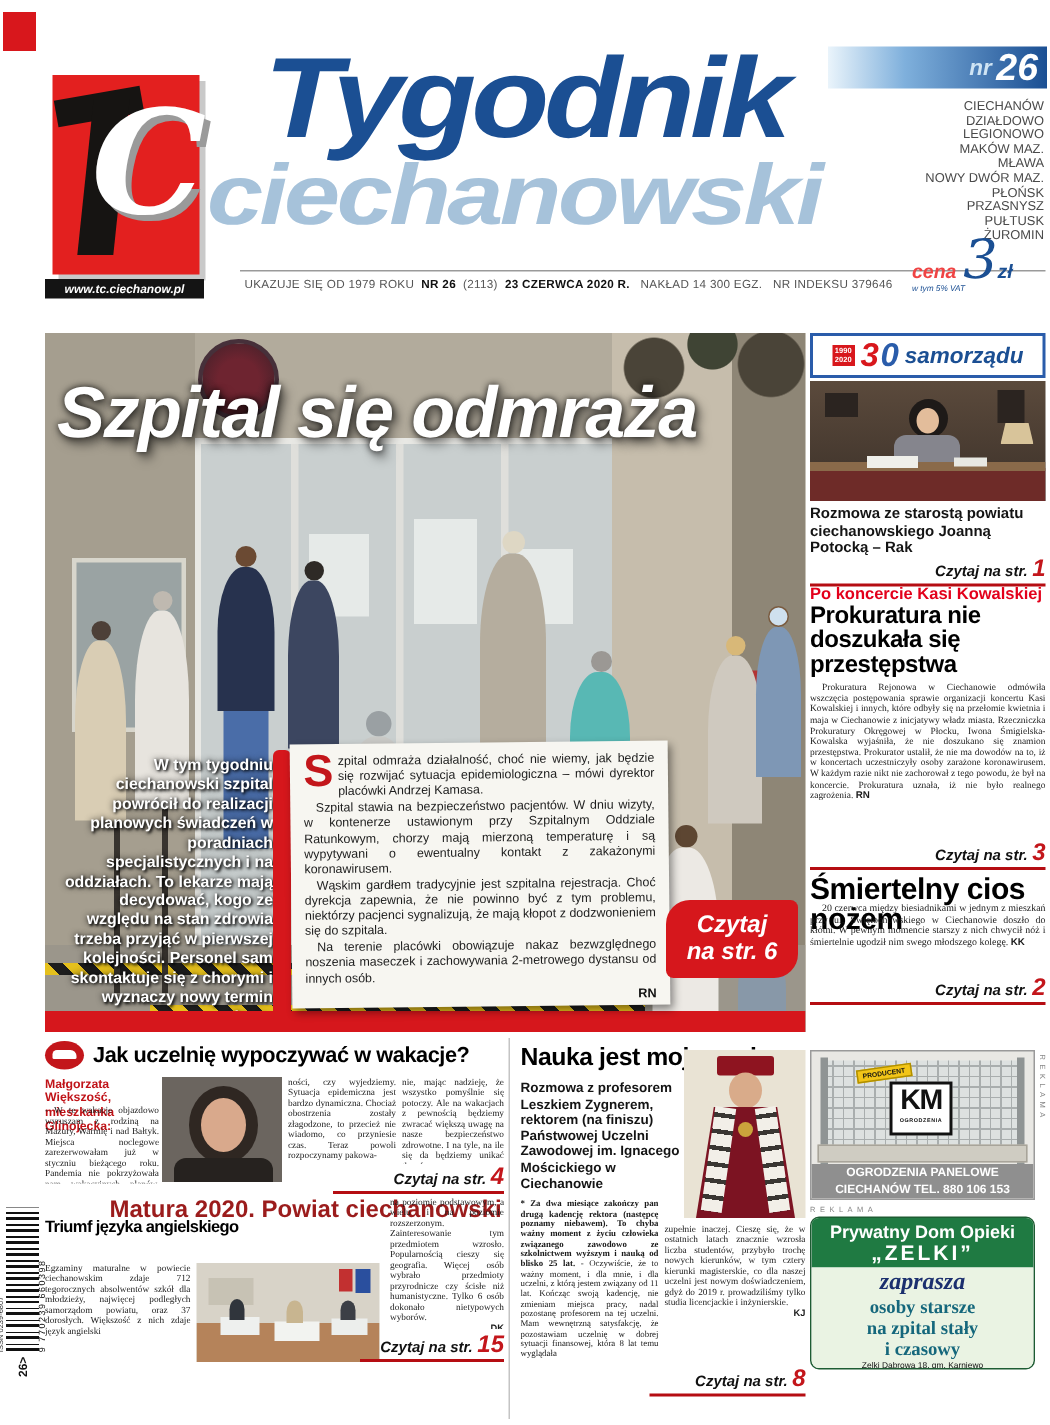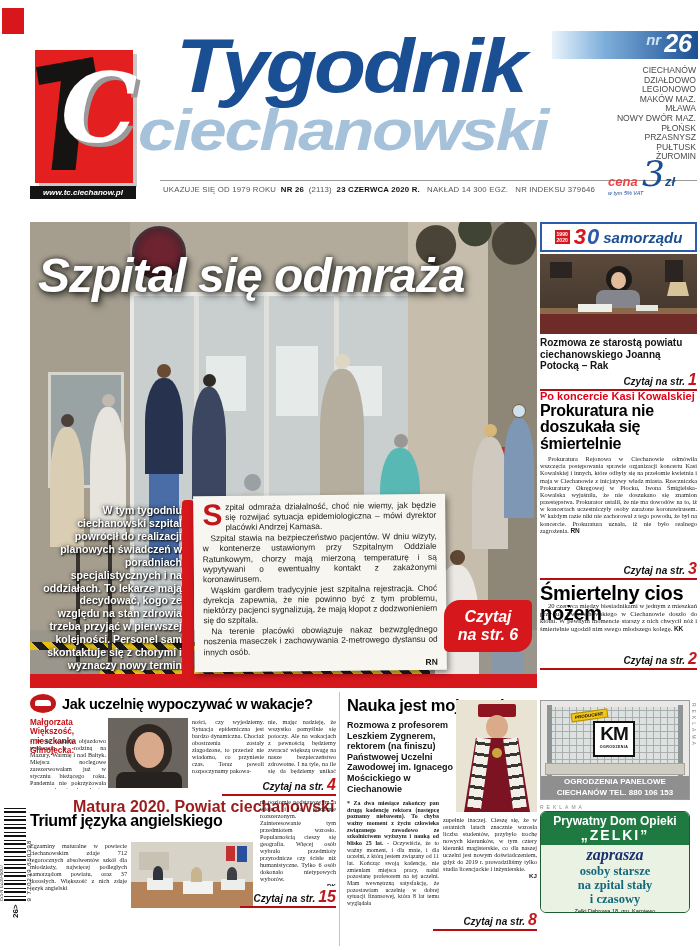--- a/index.html
+++ b/index.html
@@ -23,21 +23,21 @@
   .logo .c-glyph{position:absolute;left:26px;top:2px;font-size:96px;font-weight:900;font-style:italic;
         color:#fff;text-shadow:4px 4px 0 #9a9a9a;font-family:"DejaVu Serif",serif;}
   .site-bar{position:absolute;left:30px;top:186px;width:106px;height:13px;background:#141414;
         color:#fff;font-size:8px;font-weight:bold;font-style:italic;text-align:center;line-height:13px;}
   .mast1{position:absolute;left:176px;top:28px;font-size:76px;font-weight:900;font-style:italic;
         color:#1b4f93;letter-spacing:-3px;transform:scaleX(1.12);transform-origin:left;line-height:1;}
   .mast2{position:absolute;left:138px;top:102px;font-size:57px;font-weight:900;font-style:italic;
         color:#a6c2da;letter-spacing:-2px;transform:scaleX(1.18);transform-origin:left;line-height:1;}
   .nrband{position:absolute;left:552px;top:31px;width:146px;height:28px;
         background:linear-gradient(90deg,#eaf4fb,#7fb0dc 35%,#1b4f93);
-        display:flex;align-items:flex-start;justify-content:flex-end;padding-right:6px;box-sizing:border-box;}
+        display:flex;align-items:center;justify-content:flex-end;padding-right:6px;box-sizing:border-box;}
   .nrband .nr{font-size:15px;font-weight:bold;font-style:italic;color:#cfe4f4;margin-right:3px;}
   .nrband .num{font-size:25px;font-weight:900;font-style:italic;color:#fff;line-height:1;}
   .cities{position:absolute;right:4px;top:66px;text-align:right;font-size:8.6px;color:#4a4a4a;line-height:9.6px;}
   .hrule{position:absolute;left:160px;top:180px;width:537px;height:1px;background:#9a9a9a;}
   .infoline{position:absolute;left:163px;top:185px;font-size:7.8px;color:#555;letter-spacing:.2px;white-space:nowrap;}
   .infoline b{color:#111;}
   .price{position:absolute;right:2px;top:160px;width:90px;}
   .price .cena{font-size:13px;font-weight:900;font-style:italic;color:#ef4444;}
   .price .amt{font-size:36px;font-style:italic;color:#1b4f93;font-family:"DejaVu Serif",serif;line-height:.8;}
   .price .zl{font-size:13px;font-weight:900;font-style:italic;color:#1b4f93;}
@@ -132,21 +132,21 @@
   
   .vdiv{position:absolute;left:339px;top:692px;width:1px;height:254px;background:#c4c4c4;}
   .sechead{font-weight:900;color:#000;letter-spacing:-.3px;}
   .vac-icon{position:absolute;left:30px;top:694px;width:26px;height:19px;background:#c3161b;border-radius:50%;}
   .vac-icon .car{position:absolute;left:5px;top:6px;width:16px;height:6px;background:#fff;border-radius:3px 4px 1px 1px;}
   .name-red{font-size:8.2px;font-weight:bold;color:#c01318;line-height:1.15;}
   .colbody{font-family:"Liberation Serif",serif;font-size:6.2px;line-height:1.13;color:#1a1a1a;text-align:justify;}
   .colbody .byl{font-weight:bold;font-family:"Liberation Sans",sans-serif;display:block;text-align:right;}
   .vacphoto{position:absolute;left:108px;top:718px;width:80px;height:70px;background:#6b655f;overflow:hidden;}
   .matkick{font-size:16px;font-weight:bold;color:#9b1c1c;padding-left:43px;}
-  .mathead{font-size:16px;font-weight:900;color:#000;letter-spacing:-.4px;}
+  .mathead{font-size:11px;font-weight:900;color:#000;letter-spacing:-.4px;}
   .matphoto{position:absolute;left:131px;top:842px;width:122px;height:66px;background:#d8d3c8;overflow:hidden;}
   .sciintro{font-size:9px;font-weight:bold;color:#141414;line-height:1.18;}
   .sciphoto{position:absolute;left:456px;top:700px;width:81px;height:112px;background:#e9e3d4;overflow:hidden;}
 </style>
 </head>
 <body>
 
 <div class="page">
 
   <div class="spine">
@@ -310,21 +310,21 @@
     <div style="position:absolute;left:38px;bottom:22px;width:34px;height:8px;background:#efefea"></div>
     <div style="position:absolute;left:96px;bottom:23px;width:22px;height:6px;background:#e8e8e2"></div>
   </div>
   <div class="sb abs caption">Rozmowa ze starostą powiatu ciechanowskiego Joanną Potocką – Rak</div>
   <div class="sb abs rm" style="top:372px">
     <span class="lbl">Czytaj na str.</span>
     <span class="pg">1</span>
   </div>
 
   <div class="sb abs kicker" style="top:390px">Po koncercie Kasi Kowalskiej</div>
-  <div class="sb abs sbhead" style="top:403px">Prokuratura nie doszukała się śmiertelnie</div>
+  <div class="sb abs sbhead" style="top:403px">Prokuratura nie doszukała się przestępstwa</div>
   <div class="sb abs sbbody" style="top:455px;height:104px;overflow:hidden">
     <span>Prokuratura Rejonowa w Ciechanowie odmówiła wszczęcia postępowania sprawie organizacji koncertu Kasi Kowalskiej i innych, które odbyły się na przełomie kwietnia i maja w Ciechanowie z inicjatywy władz miasta. Rzeczniczka Prokuratury Okręgowej w Płocku, Iwona Śmigielska-Kowalska wyjaśniła, że nie doszukano się znamion przestępstwa. Prokurator ustalił, że nie ma dowodów na to, iż w koncertach uczestniczyły osoby zarażone koronawirusem. W każdym razie nikt nie zachorował z tego powodu, że był na koncercie. Prokuratura uznała, iż nie było realnego zagrożenia.</span>
     <span class="byl">RN</span>
   </div>
   <div class="sb abs rm" style="top:561px">
     <span class="lbl">Czytaj na str.</span>
     <span class="pg">3</span>
   </div>
 
   <div class="sb abs sbhead" style="top:583px;font-size:20px">Śmiertelny cios nożem</div>

